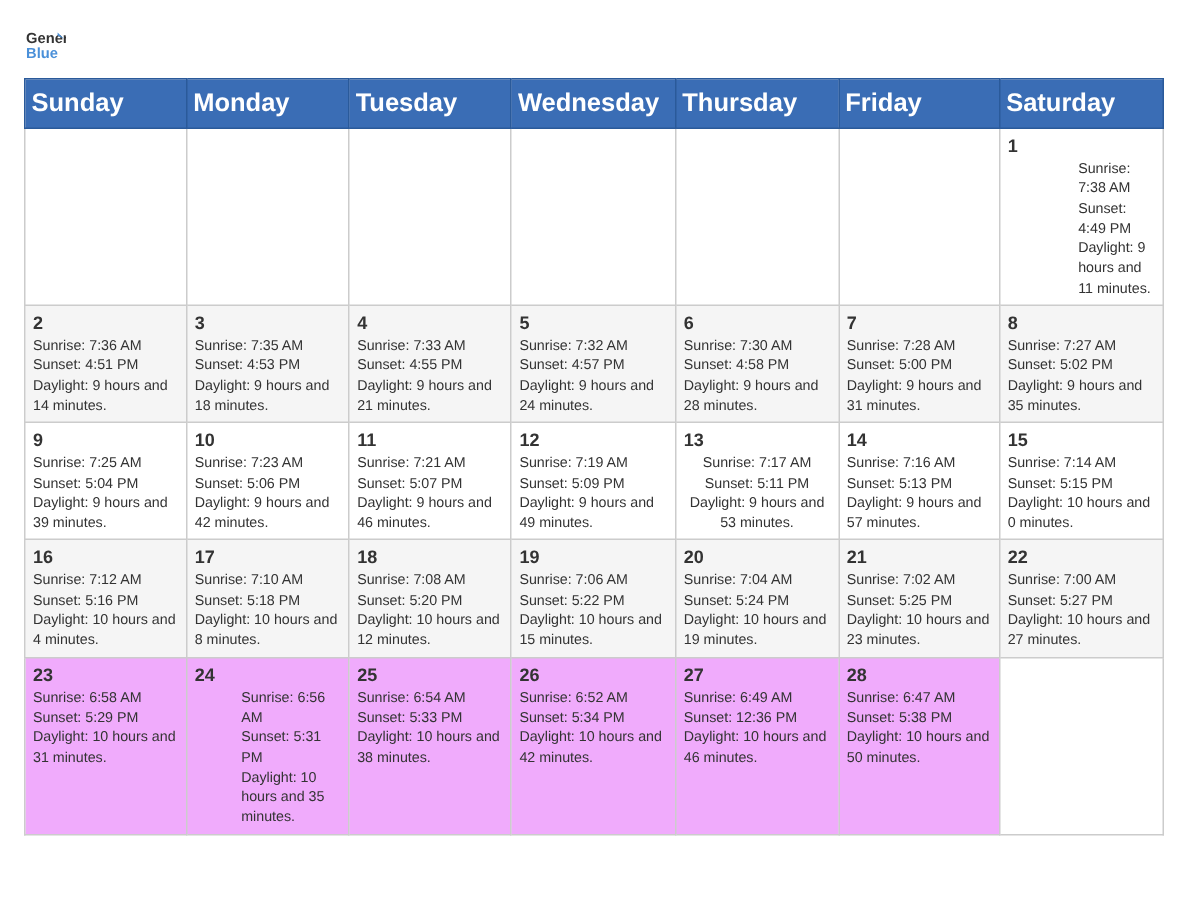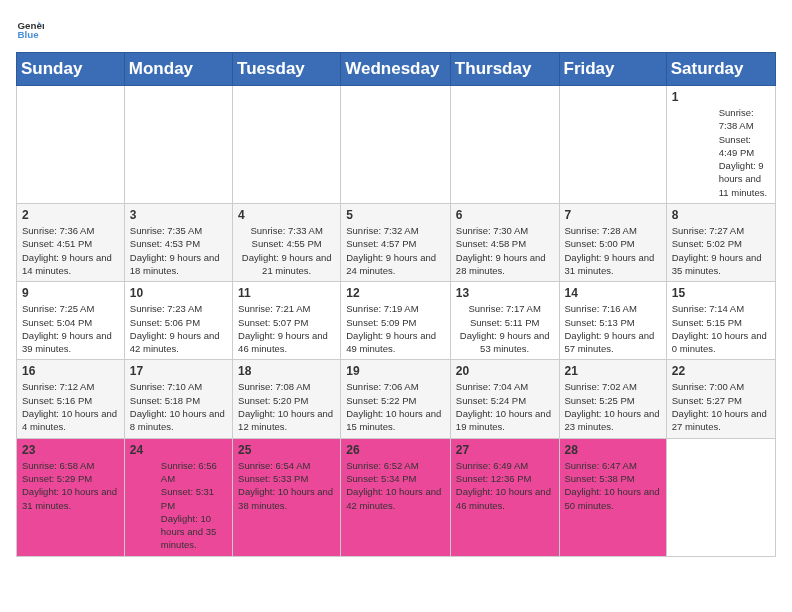--- a/index.html
+++ b/index.html
@@ -76,21 +76,21 @@
       color: #333;
     }
     .empty-cell {
       background: #fff !important;
     }
     
     .row-1 td { background: #fff; }
     .row-2 td { background: #f0f0f0; }
     .row-3 td { background: #fff; }
     .row-4 td { background: #f0f0f0; }
-    .row-5 td { background: #ec4899; }
+    .row-5 td { background: #f0abfc; }
   </style>
 </head>
 <body>
 
 <div class="header">
   <div class="logo">
     <svg class="logo-icon" viewBox="0 0 40 40">
       <text x="2" y="18" font-size="14" font-weight="bold" fill="#333">General</text>
       <text x="2" y="32" font-size="14" font-weight="bold" fill="#4a90d9">Blue</text>
       <polygon points="32,8 38,14 32,11" fill="#4a90d9"></polygon>
@@ -141,21 +141,21 @@
 Daylight: 9 hours and 14 minutes.</div>
         </td>
         <td>
           <span class="day-num">3</span>
           <div class="day-info" style="white-space: pre-line;">Sunrise: 7:35 AM
 Sunset: 4:53 PM
 Daylight: 9 hours and 18 minutes.</div>
         </td>
         <td>
           <span class="day-num">4</span>
-          <div class="day-info" style="white-space: pre-line; text-align: center;">Sunrise: 7:33 AM
+          <div class="day-info" style="white-space: pre-line;">Sunrise: 7:33 AM
 Sunset: 4:55 PM
 Daylight: 9 hours and 21 minutes.</div>
         </td>
         <td>
           <span class="day-num">5</span>
           <div class="day-info" style="white-space: pre-line;">Sunrise: 7:32 AM
 Sunset: 4:57 PM
 Daylight: 9 hours and 24 minutes.</div>
         </td>
         <td>

